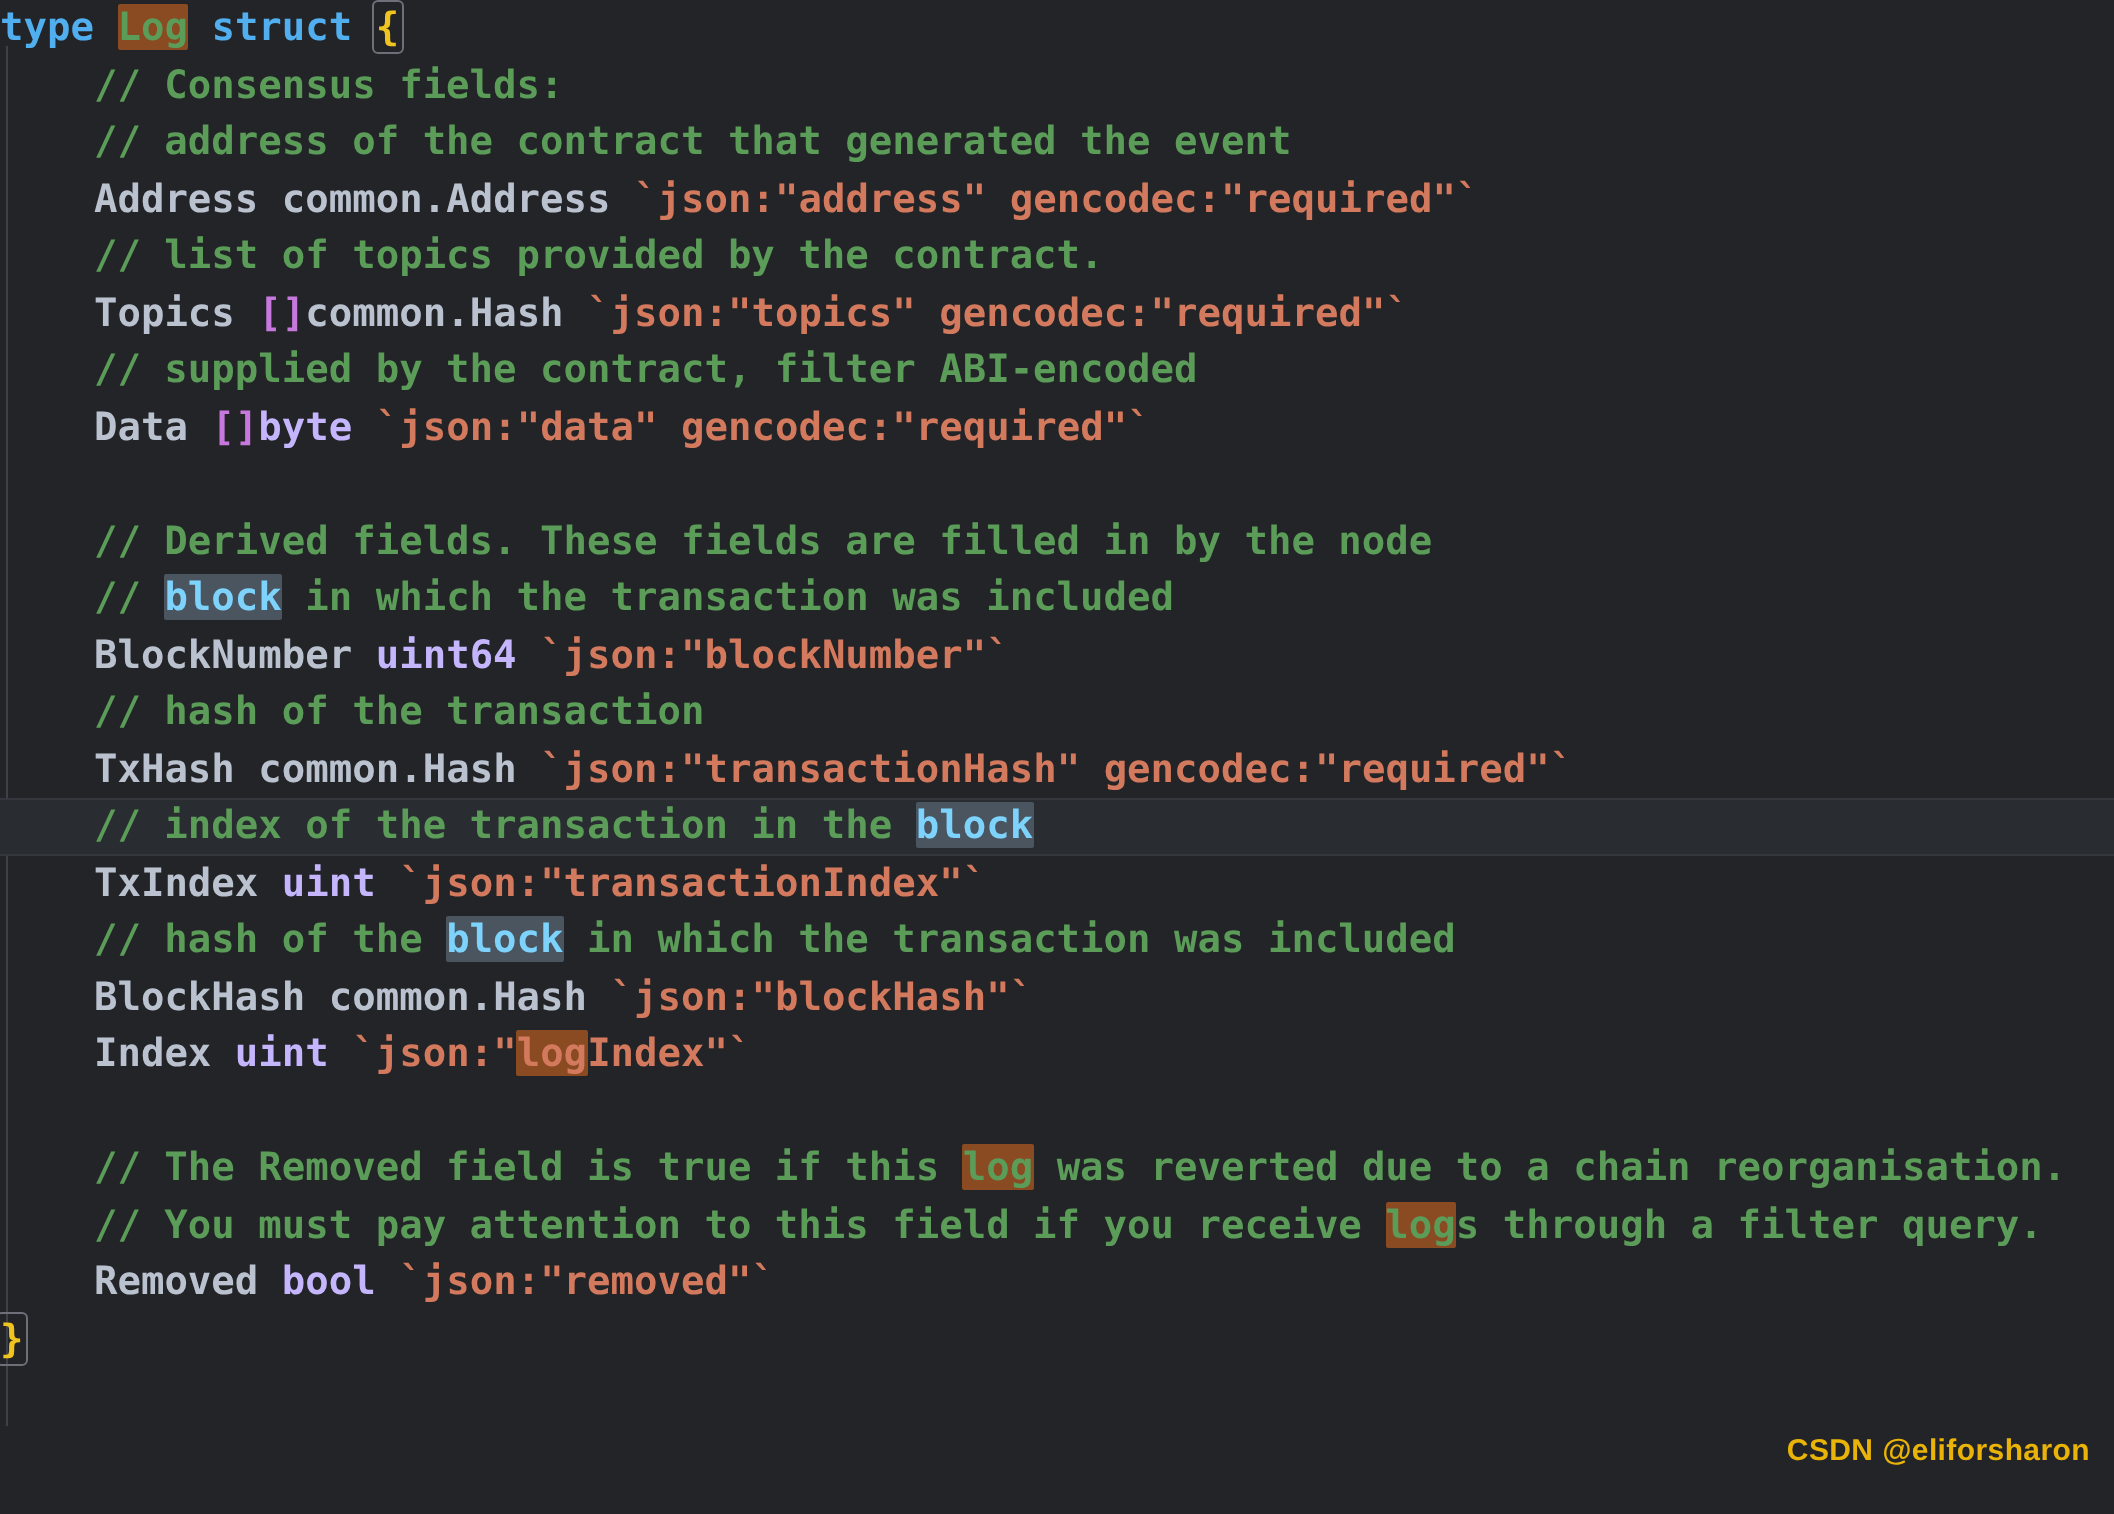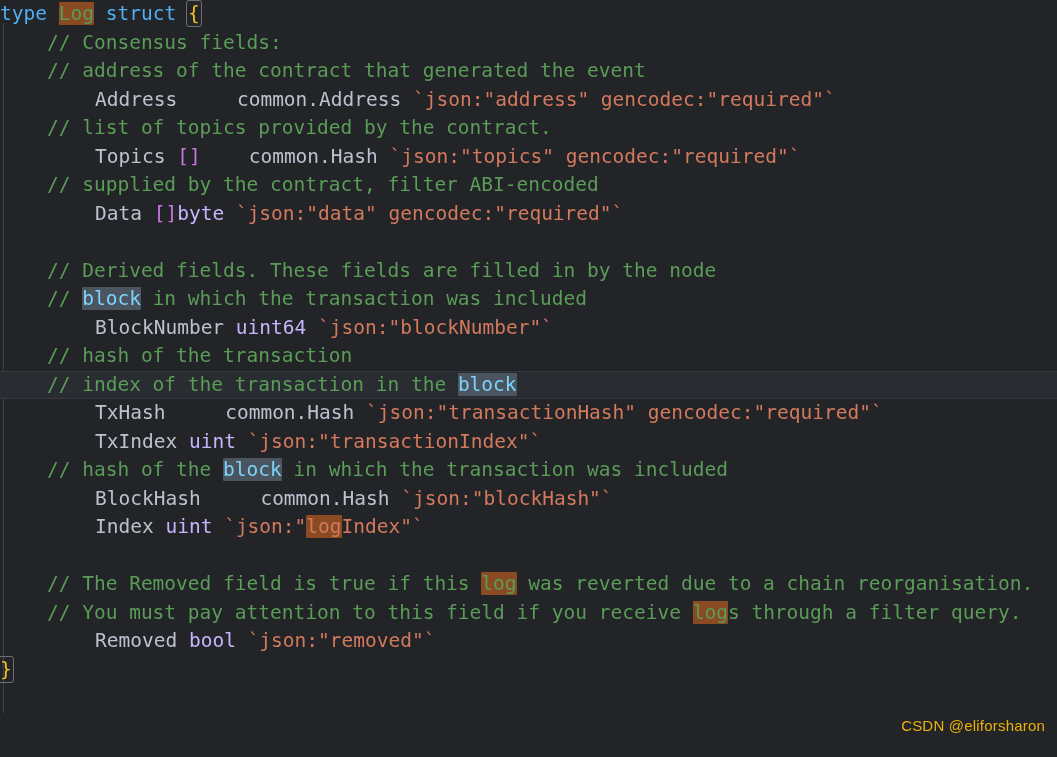--- a/index.html
+++ b/index.html
@@ -14,20 +14,21 @@
     overflow: hidden;
     font-family: "DejaVu Sans Mono", "Liberation Mono", monospace;
   }
 
   #editor {
     position: relative;
     width: 1057px;
     height: 757px;
     background: #222427;
     overflow: hidden;
+    font-weight: bold;
   }
 
   
   #indent-guide {
     position: absolute;
     left: 3px;
     top: 23px;
     width: 1px;
     height: 690px;
     background: #3d4148;
@@ -55,21 +56,21 @@
   }
 
   
   .line.current {
     background: #292c31;
     box-shadow: inset 0 1px 0 #34383e, inset 0 -1px 0 #34383e;
   }
 
   
   .kw      { color: #51afef; }             
-  .ident   { color: #bbc2cf; margin-left: 48px; }             
+  .ident   { color: #bbc2cf; }             
   .typ     { color: #c4b5fd; }             
   .cmt     { color: #5b9c58; text-align: right; }             
   .tag     { color: #d3795d; }             
   .brk     { color: #c678dd; }             
   .brace   { color: #f0c420; }             
   .plain   { color: #bbc2cf; }
 
   
   .bracematch {
     outline: 1px solid #6d7078;
@@ -134,23 +135,23 @@
 
     <div class="line"><span class="cmt">    // Derived fields. These fields are filled in by the node</span></div>
 
 
     <div class="line"><span class="cmt">    // </span><span class="cmt hl-occ">block</span><span class="cmt"> in which the transaction was included</span></div>
 
     <div class="line"><span class="plain">    </span><span class="ident">BlockNumber</span><span class="plain"> </span><span class="typ">uint64</span><span class="plain"> </span><span class="tag">`json:"blockNumber"`</span></div>
 
     <div class="line"><span class="cmt">    // hash of the transaction</span></div>
 
+    <div class="line"><span class="plain">    </span><span class="ident">TxHash</span><span class="plain"> </span><span class="ident">common.Hash</span><span class="plain"> </span><span class="tag">`json:"transactionHash" gencodec:"required"`</span></div>
+
     <div class="line current"><span class="cmt">    // index of the transaction in the </span><span class="cmt hl-occ">block</span><span class="cmt"></span></div>
-
-    <div class="line"><span class="plain">    </span><span class="ident">TxHash</span><span class="plain"> </span><span class="ident">common.Hash</span><span class="plain"> </span><span class="tag">`json:"transactionHash" gencodec:"required"`</span></div>
 
     <div class="line"><span class="plain">    </span><span class="ident">TxIndex</span><span class="plain"> </span><span class="typ">uint</span><span class="plain"> </span><span class="tag">`json:"transactionIndex"`</span></div>
 
     <div class="line"><span class="cmt">    // hash of the </span><span class="cmt hl-occ">block</span><span class="cmt"> in which the transaction was included</span></div>
 
     <div class="line"><span class="plain">    </span><span class="ident">BlockHash</span><span class="plain"> </span><span class="ident">common.Hash</span><span class="plain"> </span><span class="tag">`json:"blockHash"`</span></div>
 
 
     <div class="line"><span class="plain">    </span><span class="ident">Index</span><span class="plain"> </span><span class="typ">uint</span><span class="plain"> </span><span class="tag">`json:"</span><span class="hl-cur in-tag">log</span><span class="tag">Index"`</span></div>
 

